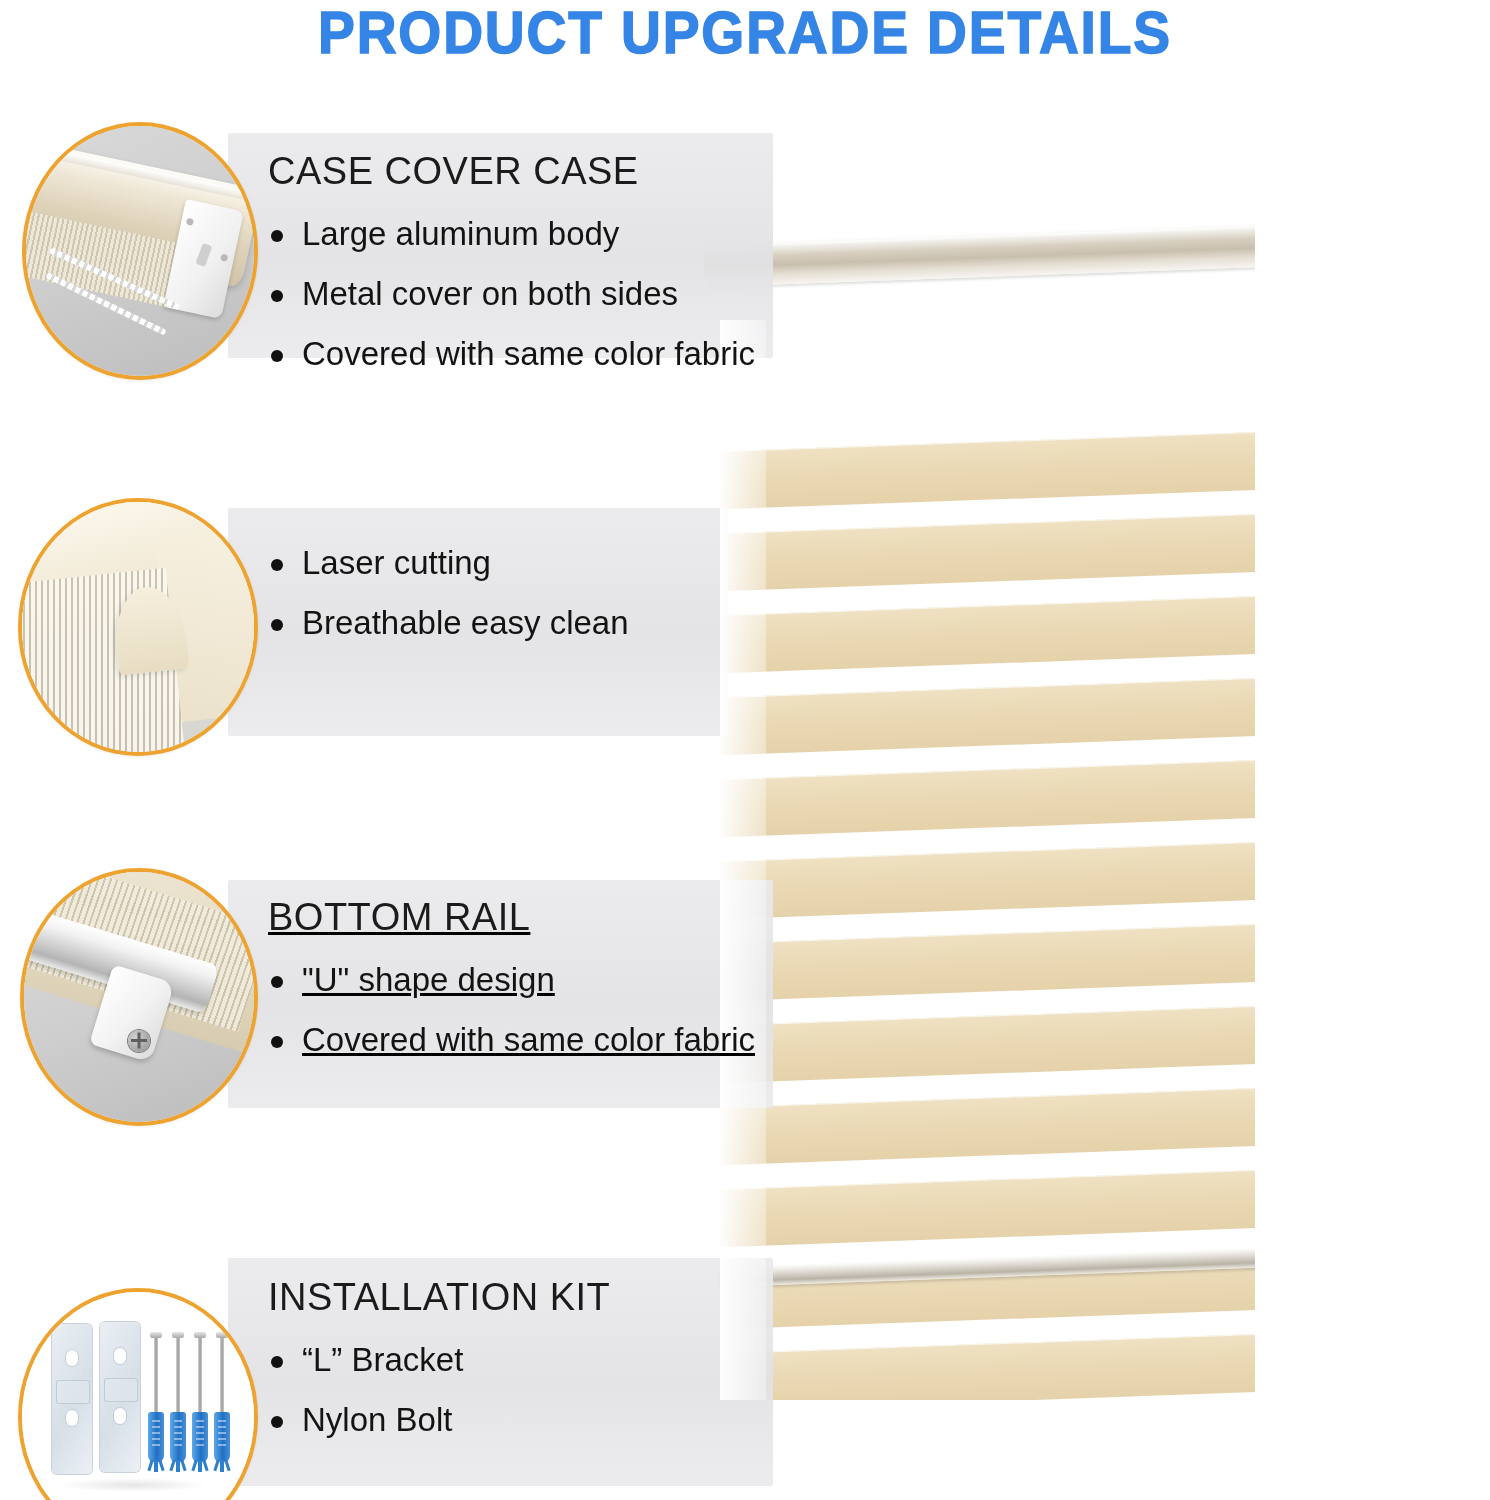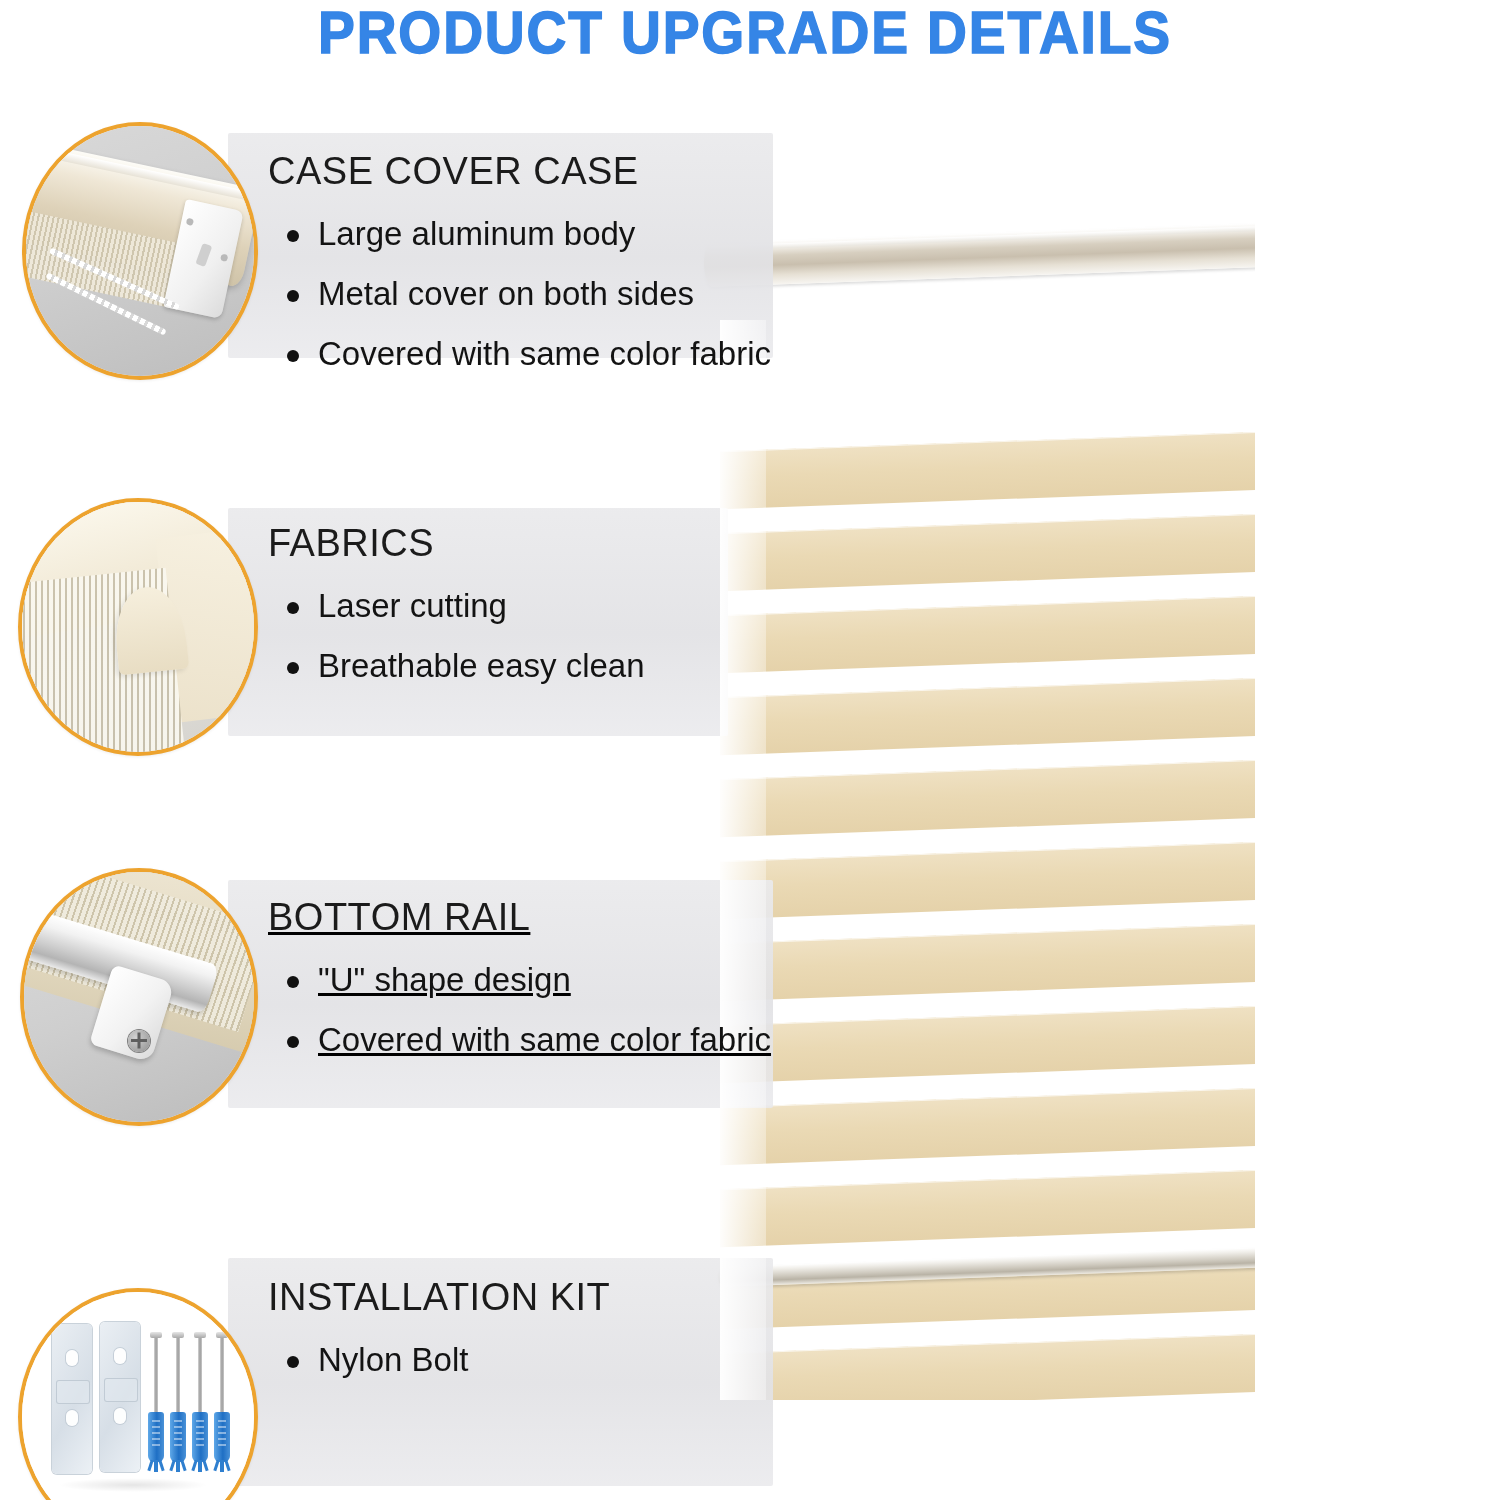--- a/index.html
+++ b/index.html
@@ -123,21 +123,21 @@
     overflow:hidden;
     background:#f3f3f3;
     z-index:3;
     box-shadow:0 1px 3px rgba(0,0,0,.07);
   }
   .ftext{position:absolute;z-index:5;}
   .fhead{
     font-size:38px;font-weight:500;color:#1b1b1b;letter-spacing:.5px;
     white-space:nowrap;font-family:"Liberation Sans", sans-serif;
   }
-  .flist{margin:16px;padding:0;list-style:none;}
+  .flist{margin:0;padding:0;list-style:none;}
   .flist li{
     font-size:33px;color:#131313;white-space:nowrap;
     padding-left:34px;position:relative;margin-top:22px;
     font-family:"Liberation Sans", sans-serif;
   }
   .flist li::before{
     content:"";position:absolute;left:3px;top:15px;
     width:12px;height:12px;border-radius:50%;background:#111;
   }
 
@@ -351,21 +351,20 @@
       <div class="art">
         <div class="fb-bg"></div>
         <div class="fb-top"></div>
         <div class="fb-right"></div>
         <div class="fb-mesh"></div>
         <div class="fb-fold"></div>
       </div>
     </div>
 
     <div class="ftext" style="left:268px;top:522px;">
-      <div class="fhead">FABRICS</div>
       <ul class="flist">
         <li>Laser cutting</li>
         <li>Breathable  easy clean</li>
       </ul>
     </div>
   </div>
 
   <div class="feature">
     <div class="panel" style="left:228px;top:880px;width:545px;height:228px;"></div>
 
@@ -440,18 +439,19 @@
             <span class="leg"></span>
           </div>
 
         <div class="ik-shadow" style="left:36px;top:186px;"></div>
       </div>
     </div>
 
     <div class="ftext" style="left:268px;top:1276px;">
       <div class="fhead">INSTALLATION KIT</div>
       <ul class="flist">
+        <li>“L”  Bracket</li>
         <li>Nylon Bolt</li>
       </ul>
     </div>
   </div>
 
 </div>
 
 </body></html>

